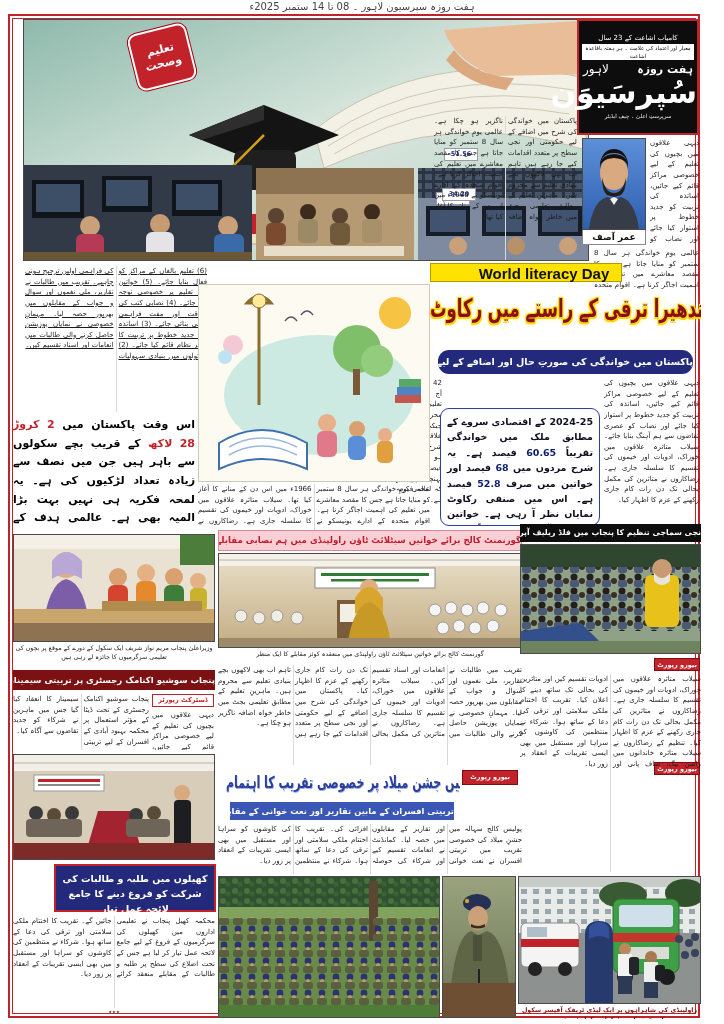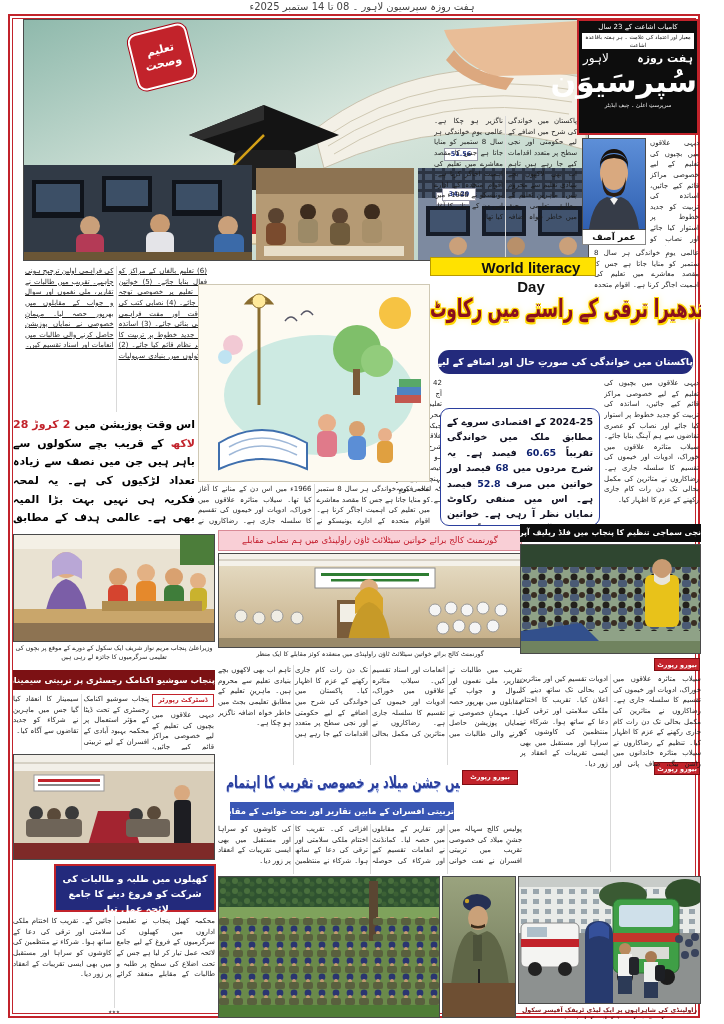--- a/index.html
+++ b/index.html
@@ -11,35 +11,35 @@
   .c2 { column-count:2; column-gap:5px; column-rule:1px solid #d9d9d9; }
   .c4 { column-count:4; column-gap:4px; column-rule:1px solid #d9d9d9; }
   .ph { border:1px solid #4a4a4a; overflow:hidden; }
   .cap { font-size:6.3px; line-height:1.4; text-align:center; direction:rtl; color:#222; overflow:hidden; }
   .chip { position:absolute; background:#ffffff; border:1px solid #99a; color:#1b2f7e; font-size:6.5px; font-weight:bold; text-align:center; line-height:11px; width:34px; height:13px; }
   .redlabel { background:#c2232b; color:#fff; font-size:6.5px; font-weight:bold; text-align:center; direction:rtl; line-height:13px; border:1px solid #7e0d12; }
   .redlabel-o { background:#fff; color:#c2232b; font-size:6.5px; font-weight:bold; text-align:center; direction:rtl; line-height:11px; border:1.5px solid #c2232b; }
   .dateline { left:0; top:1px; width:724px; text-align:center; font-size:10px; color:#444; direction:rtl; }
   
   .masthead { background:#0d0d0d; border:2.5px solid #c2232b; color:#fff; direction:rtl; }
-  .mh-row1 { font-size:7px; text-align:center; padding-top:2px; color:#fff; }
+  .mh-row1 { font-size:7px; text-align:center; padding-top:13px; color:#fff; }
   .mh-strip { background:#fff; color:#111; font-size:5.5px; text-align:center; margin:2px 3px; line-height:8px; }
   .mh-row3 { display:flex; justify-content:space-between; padding:0 4px; align-items:center; }
   .mh-weekly { font-size:11px; font-weight:bold; }
   .mh-city { font-size:12px; }
   .mh-title { font-size:30px; font-weight:bold; text-align:center; line-height:1.15; letter-spacing:-1px; }
   .mh-bot { font-size:5.5px; text-align:center; color:#eee; margin-top:2px; }
   
   .world-banner { background:#ffe200; color:#111; font-weight:bold; font-size:15px; text-align:center; line-height:19px; font-family:"Liberation Sans",sans-serif; border:1px solid #b89b00; }
   .main-hl { text-align:center; overflow:hidden; }
   .main-hl span { display:inline-block; white-space:nowrap; direction:rtl; font-weight:bold; font-size:16.5px; color:#8a0f1d;
       text-shadow:1px 1px 0 #ffd700,-1px -1px 0 #ffd700,1px -1px 0 #ffd700,-1px 1px 0 #ffd700,0 0 6px #ffe97a;
       transform:scaleY(1.55); transform-origin:top center; margin-top:8px; }
   .blue-pill { background:#232a7c; color:#fff; border-radius:11px; text-align:center; font-size:9.5px; font-weight:bold; direction:rtl; line-height:24px; white-space:nowrap; overflow:hidden; }
-  .pink-bar { background:#f9cfd6; border:1px solid #d98a96; color:#c21a2a; font-weight:normal; font-size:8.6px; direction:rtl; text-align:center; line-height:19px; white-space:nowrap; overflow:hidden; }
+  .pink-bar { background:#f9cfd6; border:1px solid #d98a96; color:#c21a2a; font-weight:bold; font-size:8.6px; direction:rtl; text-align:center; line-height:19px; white-space:nowrap; overflow:hidden; }
   .black-bar { background:#0d0d0d; color:#fff; font-weight:bold; font-size:7.8px; direction:rtl; text-align:center; line-height:18px; white-space:nowrap; overflow:hidden; }
   .maroon-bar { background:#7c1114; color:#fff; font-weight:bold; font-size:8.5px; direction:rtl; text-align:center; line-height:20px; white-space:nowrap; overflow:hidden; }
   .police-hl { text-align:center; overflow:hidden; }
   .police-hl span { display:inline-block; white-space:nowrap; direction:rtl; font-weight:bold; font-size:11px; color:#2b3f9e; text-shadow:0.5px 0.5px 0 #9db0e8; transform:scaleY(1.5); transform-origin:top center; margin-top:5px; }
   .blue-bar2 { background:#3a57b5; color:#fff; font-weight:bold; font-size:8.4px; direction:rtl; text-align:center; line-height:18px; white-space:nowrap; overflow:hidden; }
   .sports-box { background:#232a7c; border:2px solid #c2232b; color:#fff; font-weight:bold; font-size:9.5px; direction:rtl; text-align:center; padding:5px 3px; line-height:1.6; }
   .stats-box { border:1.5px solid #2b3f9e; border-radius:9px; background:#fff; padding:5px 6px; font-size:9.5px; line-height:1.62; direction:rtl; text-align:justify; color:#101020; font-weight:bold; overflow:hidden; }
   .stats-box b { color:#0b1e6e; }
   .bigfact { font-size:11px; font-weight:bold; line-height:1.7; direction:rtl; text-align:justify; color:#000; overflow:hidden; }
   .bigfact .rd { color:#c2232b; }
@@ -180,21 +180,21 @@
   </div>
   <div class="abs portrait-cap" style="left:572px;top:214px;width:64px;height:15px;">عمر آصف</div>
 
   <div class="abs tx" style="left:640px;top:122px;width:49px;height:108px;">
     <span>دیہی علاقوں میں بچیوں کی تعلیم کے لیے خصوصی مراکز قائم کیے جائیں، اساتذہ کی تربیت کو جدید خطوط پر استوار کیا جائے اور نصاب کو عصری تقاضوں سے ہم آہنگ بنایا جائے۔</span>
   </div>
   <div class="abs tx" style="left:584px;top:232px;width:105px;height:44px;">
     <span>عالمی یومِ خواندگی ہر سال 8 ستمبر کو منایا جاتا ہے جس کا مقصد معاشرے میں تعلیم کی اہمیت اجاگر کرنا ہے۔ اقوام متحدہ کے ادارے یونیسکو نے 1966ء میں اس دن کے منانے کا آغاز کیا تھا۔</span>
   </div>
 
-  <div class="abs world-banner" style="left:420px;top:241px;width:166px;height:19px;padding-left:36px;">World literacy Day</div>
+  <div class="abs world-banner" style="left:420px;top:247px;width:192px;height:19px;padding-left:36px;">World literacy Day</div>
 
   <div class="abs main-hl" style="left:420px;top:270px;width:271px;height:60px;">
     <span>ناخواندگی کا اندھیرا ترقی کے راستے میں رکاوٹ</span>
   </div>
   <div class="abs blue-pill" style="left:428px;top:334px;width:255px;height:24px;">پاکستان میں خواندگی کی صورتِ حال اور اضافے کے لیے تجاویز</div>
 
   <div class="abs tx" style="left:386px;top:362px;width:46px;height:158px;">
     <span>42 فیصد آبادی آج بھی بنیادی تعلیم سے محروم ہے جبکہ دیہی علاقوں میں یہ شرح مزید کم ہو کر 74.09 فیصد تک جا پہنچی ہے جو کہ لمحہ فکریہ ہے۔</span>
   </div>
   <div class="abs stats-box" style="left:430px;top:392px;width:160px;height:118px;">
@@ -235,21 +235,21 @@
       <circle cx="34" cy="60" r="10" fill="#f2c9d4"></circle>
         <circle cx="26" cy="72" r="7" fill="#bfe3f2"></circle>
     </svg>
   </div>
   <div class="abs tx c2" style="left:188px;top:468px;width:232px;height:46px;">
     <span>عالمی یومِ خواندگی ہر سال 8 ستمبر کو منایا جاتا ہے جس کا مقصد معاشرے میں تعلیم کی اہمیت اجاگر کرنا ہے۔ اقوام متحدہ کے ادارے یونیسکو نے 1966ء میں اس دن کے منانے کا آغاز کیا تھا۔</span>
     <span>سیلاب متاثرہ علاقوں میں خوراک، ادویات اور خیموں کی تقسیم کا سلسلہ جاری ہے۔ رضاکاروں نے متاثرین کی مکمل بحالی تک دن رات کام جاری رکھنے کے عزم کا اظہار کیا۔</span>
   </div>
 
   <div class="abs bigfact" style="left:3px;top:400px;width:182px;height:114px;">
-    <span>اس وقت پوزیشن میں </span><span class="rd">2 کروڑ 28 لاکھ</span><span> کے قریب بچے سکولوں سے باہر ہیں جن میں نصف سے زیادہ تعداد لڑکیوں کی ہے۔ یہ لمحہ فکریہ ہی نہیں بہت بڑا المیہ بھی ہے۔ عالمی ہدف کے مطابق تعلیم کے لیے جی ڈی پی کا </span>
+    <span>اس وقت پاکستان میں </span><span class="rd">2 کروڑ 28 لاکھ</span><span> کے قریب بچے سکولوں سے باہر ہیں جن میں نصف سے زیادہ تعداد لڑکیوں کی ہے۔ یہ لمحہ فکریہ ہی نہیں بہت بڑا المیہ بھی ہے۔ عالمی ہدف کے مطابق تعلیم کے لیے جی ڈی پی کا </span>
   </div>
 
   <div class="abs ph" style="left:3px;top:518px;width:202px;height:108px;">
     <svg width="200" height="106" viewBox="0 0 200 106">
       <rect width="200" height="106" fill="#e9e2d2"></rect>
       <rect x="0" y="0" width="200" height="14" fill="#f4f0e6"></rect>
       <rect x="166" y="0" width="34" height="30" fill="#4c7d3a"></rect>
       <circle cx="52" cy="30" r="13" fill="#dfae85"></circle>
       <path d="M38 26 Q52 8 68 26 L68 44 Q52 34 38 44 Z" fill="#b9a7d6"></path>
       <path d="M28 98 Q34 48 52 44 Q72 48 76 98 Z" fill="#7b5ea7"></path>

